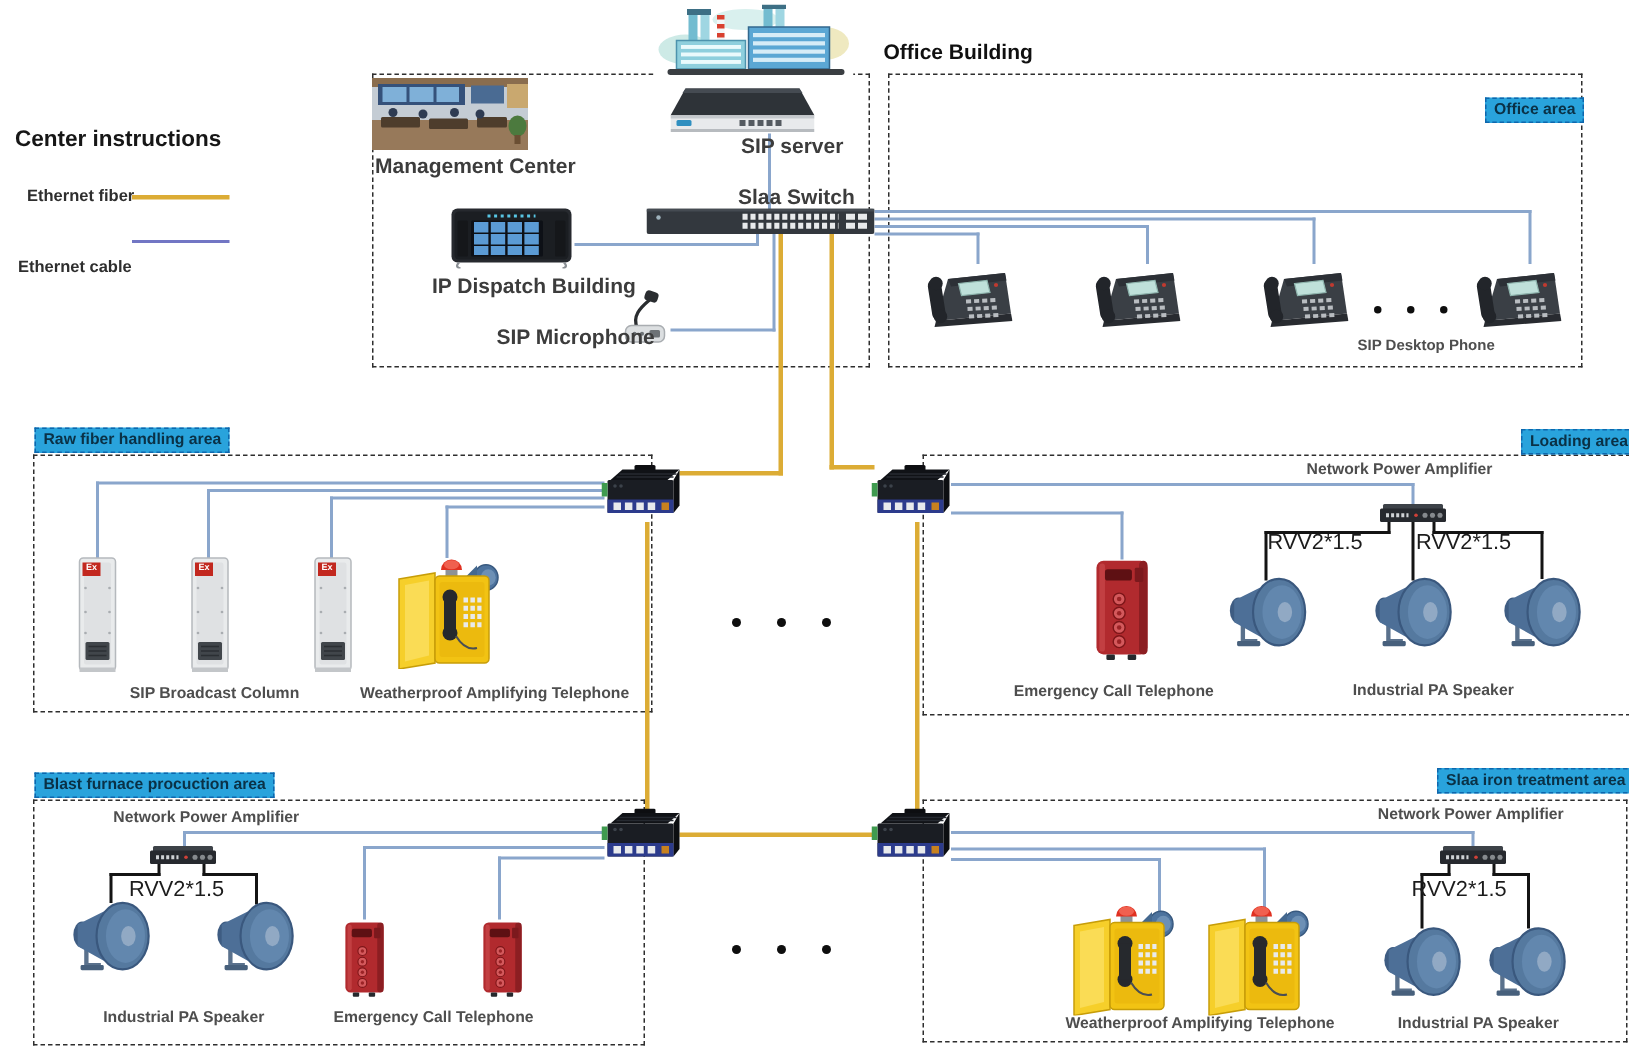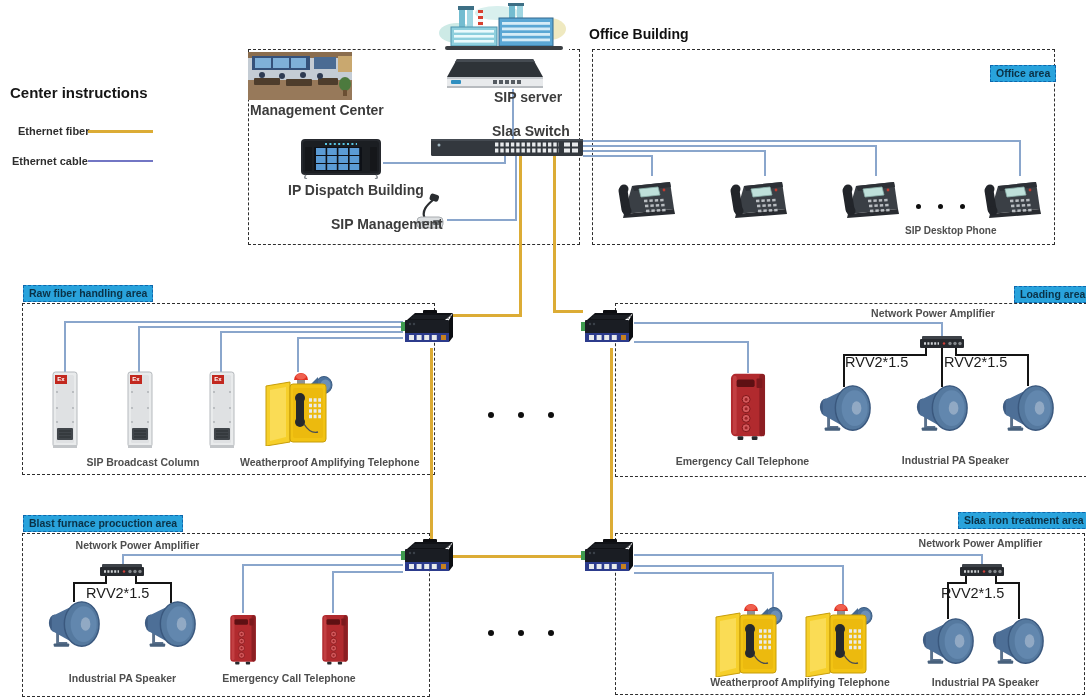--- a/index.html
+++ b/index.html
@@ -268,21 +268,21 @@
   <div class="abox" style="left:248px;top:49px;width:330px;height:194px"></div>
   <div class="abox" style="left:592px;top:49px;width:461px;height:194px"></div>
   <div class="abox" style="left:22px;top:303px;width:411px;height:170px"></div>
   <div class="abox" style="left:615px;top:303px;width:470px;height:172px"></div>
   <div class="abox" style="left:22px;top:533px;width:406px;height:162px"></div>
   <div class="abox" style="left:615px;top:533px;width:468px;height:160px"></div>
 
   <div class="legend-title" style="left:10px;top:84px">Center instructions</div>
   <div class="legend-item" style="left:18px;top:125px">Ethernet fiber</div>
   <div class="swatch" id="sw-opt" style="left: 88px; top: 130px; width: 65px; height: 3px; background: rgb(220, 172, 53);"></div>
-  <div class="legend-item" style="left:12px;top:155px">Ethernet cable</div>
+  <div class="legend-item" style="left:12px;top:172px">Ethernet cable</div>
   <div class="swatch" id="sw-eth" style="left: 88px; top: 160px; width: 65px; height: 2px; background: rgb(114, 118, 196);"></div>
 
   <svg class="dev" style="left:437px;top:3px;width:132px;height:48px;z-index:6">
       <use href="#sym-building"></use>
     </svg>
   <div class="title" style="left:589px;top:26px">Office Building</div>
 
   <svg class="dev" style="left:248px;top:52px;width:104px;height:48px">
       <use href="#sym-mgmt"></use>
     </svg>
@@ -295,21 +295,21 @@
   <svg class="dev" style="left:431px;top:139px;width:152px;height:17px">
       <use href="#sym-coreswitch"></use>
     </svg>
   <svg class="dev" style="left:299px;top:137px;width:84px;height:42px">
       <use href="#sym-console"></use>
     </svg>
   <div class="lbl big" style="left:288px;top:182px">IP Dispatch Building</div>
   <svg class="dev" style="left:411px;top:191px;width:36px;height:38px">
       <use href="#sym-mic"></use>
     </svg>
-  <div class="lbl big" style="left:331px;top:216px">SIP Management</div>
+  <div class="lbl big" style="left:331px;top:216px">SIP Microphone</div>
 
   <div class="tag" style="left:990px;top:65px">Office area</div>
   <svg class="dev" style="left:617px;top:173px;width:58px;height:46px">
       <use href="#sym-phone"></use>
     </svg>
   <svg class="dev" style="left:729px;top:173px;width:58px;height:46px">
       <use href="#sym-phone"></use>
     </svg>
   <svg class="dev" style="left:841px;top:173px;width:58px;height:46px">
       <use href="#sym-phone"></use>

